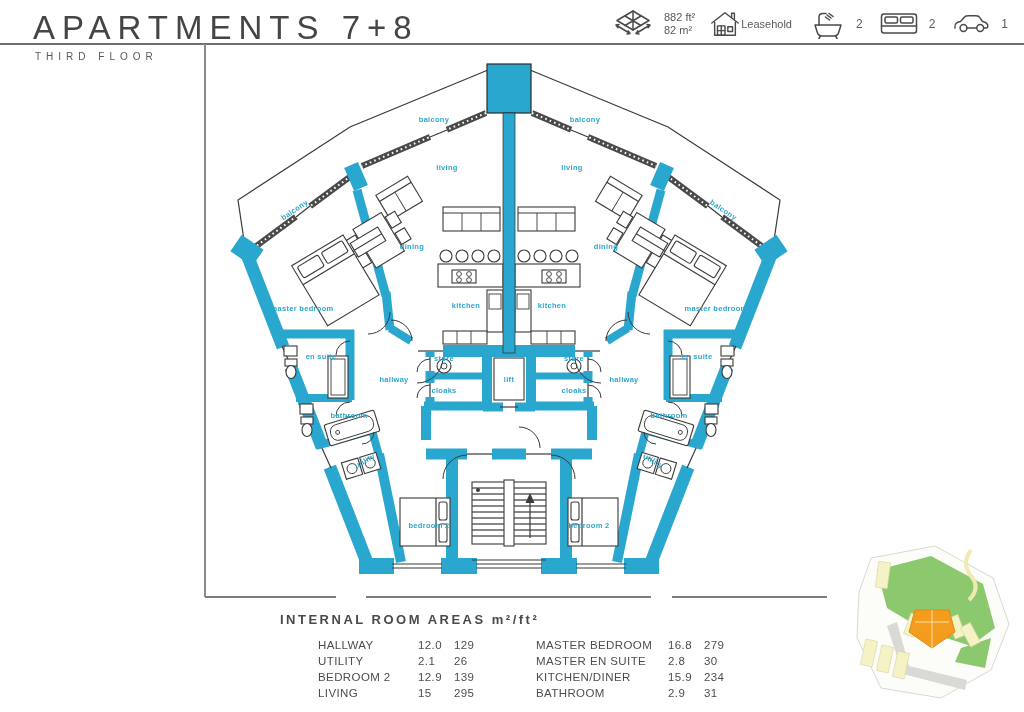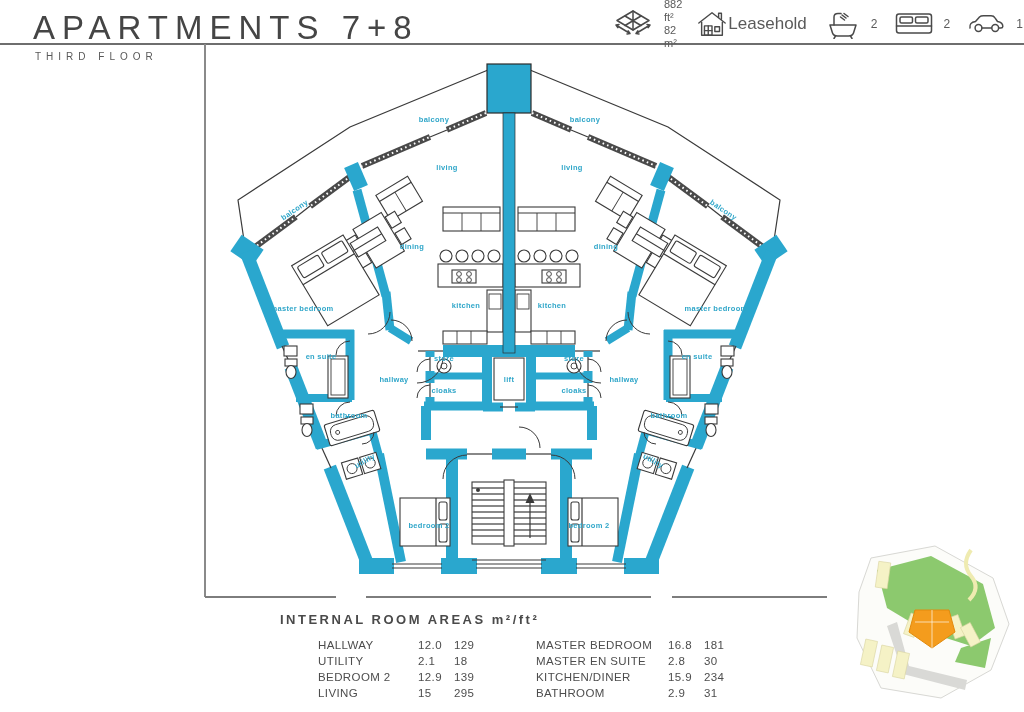--- a/index.html
+++ b/index.html
@@ -16,21 +16,21 @@
   .hrule { position:absolute; left:0; top:43px; width:1024px; height:2px; background:#6e6e6e; }
   .vdivider { position:absolute; left:204px; top:44px; width:2px; height:553px; background:#8a8a8a; }
 
   .stats { position:absolute; left:612px; top:6px; height:36px; display:flex;
            align-items:center; color:#5a5a5a; }
   .stat-icon { flex:0 0 auto; }
   .stat-icon svg { display:block; stroke:#4a4a4a; fill:none; stroke-width:1.5;
                    stroke-linecap:round; stroke-linejoin:round; }
   .areatxt { font-size:11px; line-height:13px; color:#5a5a5a; margin:0 14px 0 10px; }
   .stat-num { font-size:12px; color:#5a5a5a; margin:0 16px 0 10px; }
-  .tenure   { font-size:17px; color:#5a5a5a; margin:0 18px 0 0; }
+  .tenure   { font-size:11px; color:#5a5a5a; margin:0 18px 0 0; }
 
   
   #plan-svg { position:absolute; left:0; top:0; }
   .w   { stroke:var(--wall); fill:none; }
   .wf  { fill:var(--wall); }
   .ln  { stroke:#3a3a3a; stroke-width:1.2; fill:none; }
   .lnr { stroke:#3a3a3a; stroke-width:0.9; fill:none; }
   .gz  { stroke:#4a4a4a; stroke-width:6; fill:none; }
   .f   { fill:#fff; stroke:#3a3a3a; stroke-width:1.1; }
   .arc { fill:none; stroke:#3a3a3a; stroke-width:1; }
@@ -348,40 +348,40 @@
       <table class="t-left">
         <tbody>
             <tr>
               <td class="rn">HALLWAY</td>
               <td class="rv1">12.0</td>
               <td class="rv2">129</td>
             </tr>
         <tr>
               <td class="rn">UTILITY</td>
               <td class="rv1">2.1</td>
-              <td class="rv2">18</td>
+              <td class="rv2">26</td>
             </tr>
         <tr>
               <td class="rn">BEDROOM 2</td>
               <td class="rv1">12.9</td>
               <td class="rv2">139</td>
             </tr>
         <tr>
               <td class="rn">LIVING</td>
               <td class="rv1">15</td>
               <td class="rv2">295</td>
             </tr>
       </tbody>
         </table>
       <table class="t-right">
         <tbody>
             <tr>
               <td class="rn">MASTER BEDROOM</td>
               <td class="rv1">16.8</td>
-              <td class="rv2">181</td>
+              <td class="rv2">279</td>
             </tr>
         <tr>
               <td class="rn">MASTER EN SUITE</td>
               <td class="rv1">2.8</td>
               <td class="rv2">30</td>
             </tr>
         <tr>
               <td class="rn">KITCHEN/DINER</td>
               <td class="rv1">15.9</td>
               <td class="rv2">234</td>

